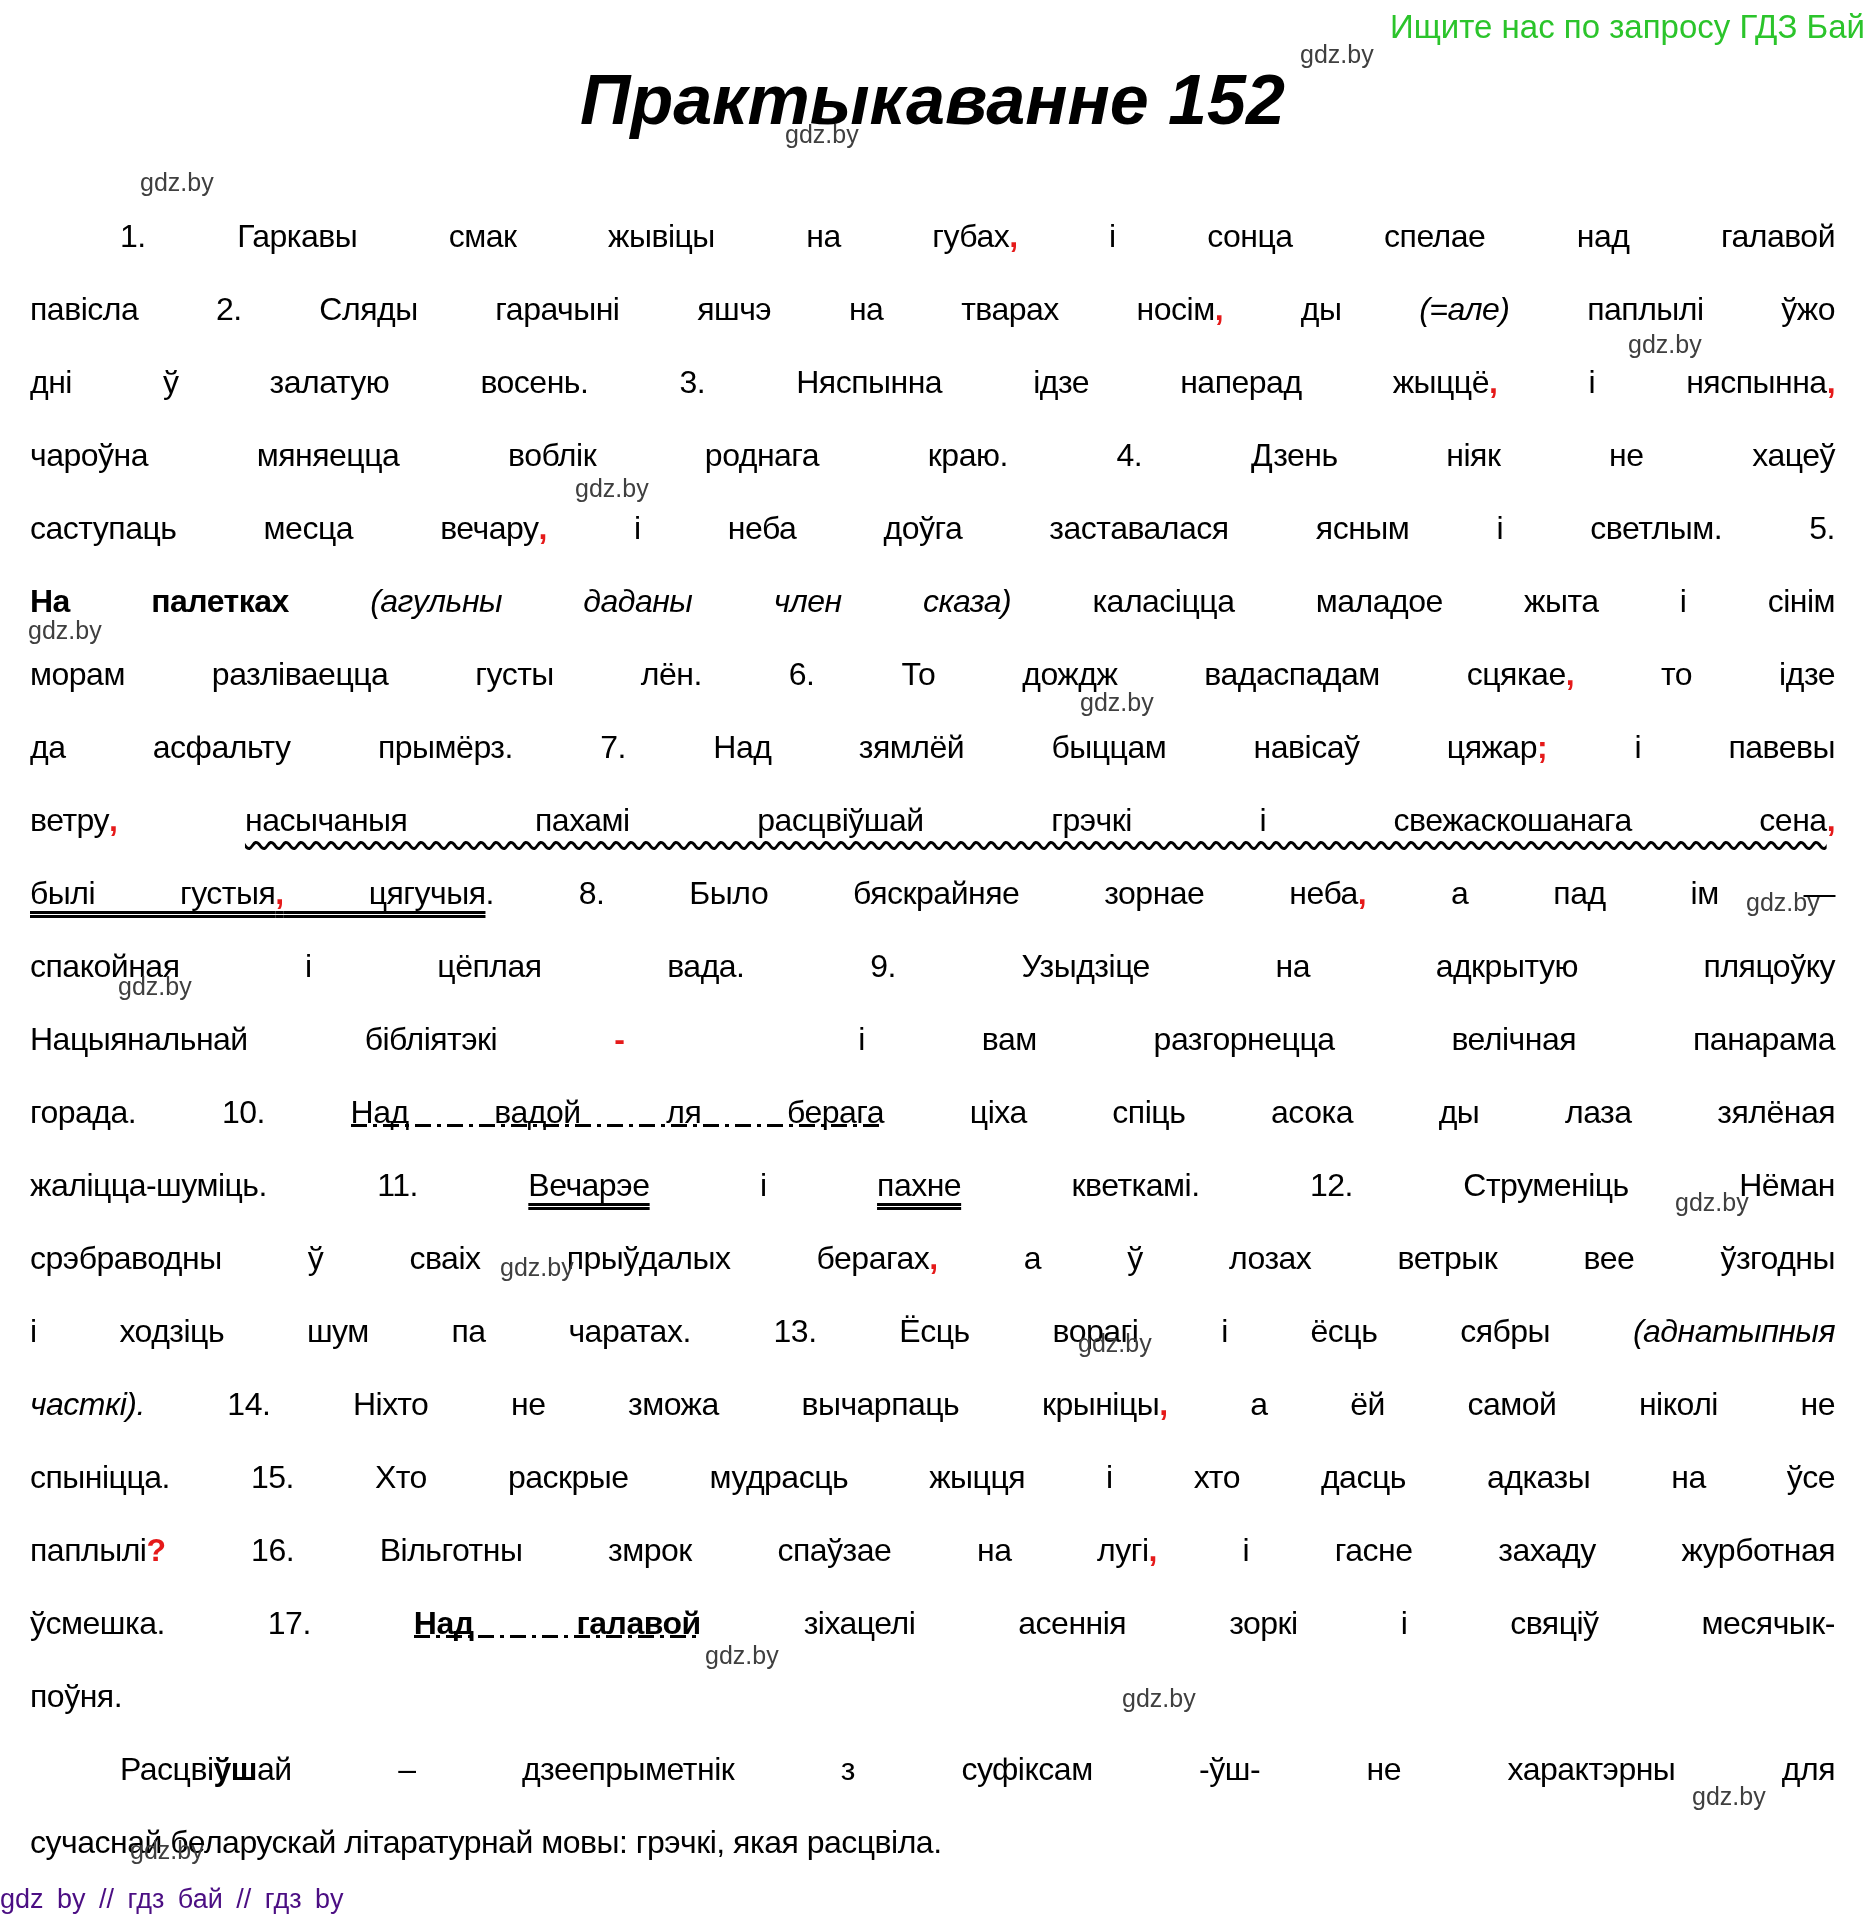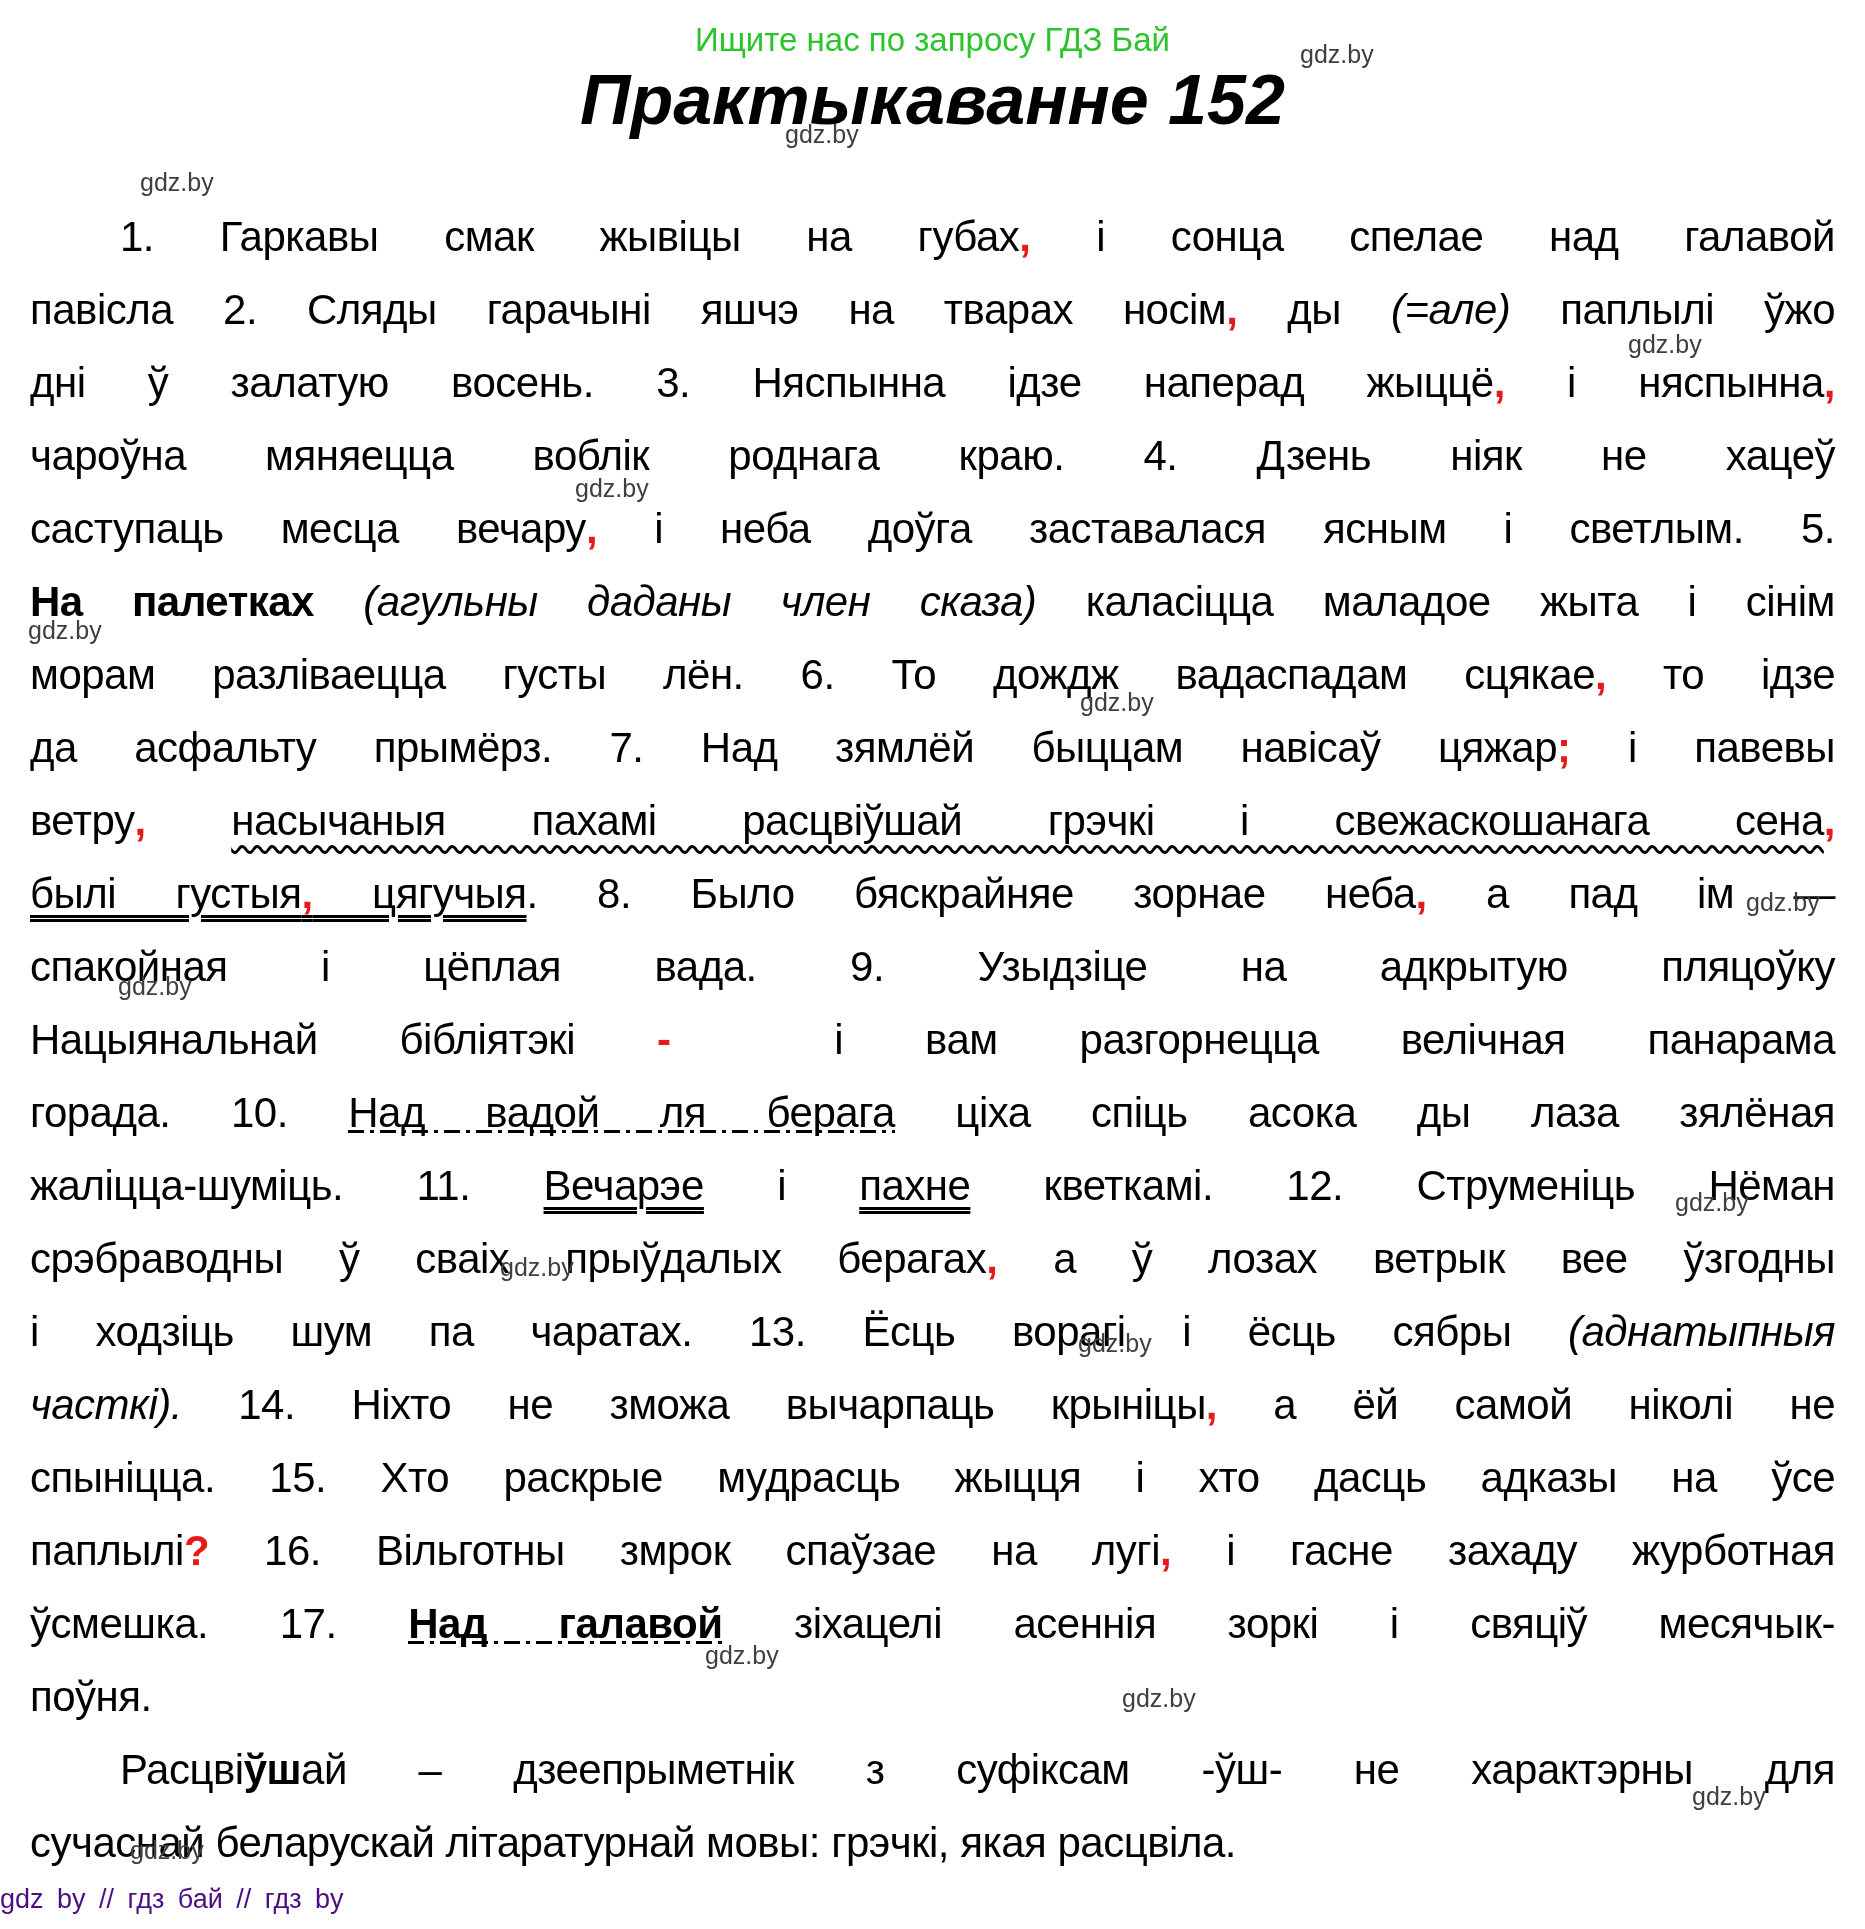--- a/index.html
+++ b/index.html
@@ -4,30 +4,30 @@
 <style>
   :root{
     --red:#e51a1a; --green:#2bc42b; --purple:#4b0e83; --watermark:#3f3f3f; --text:#000000;
   }
   html,body{margin:0;padding:0;}
   body{
     width:1865px;height:1929px;background:#ffffff;position:relative;overflow:hidden;
     font-family:"Liberation Sans","DejaVu Sans",sans-serif;color:var(--text);
   }
   .promo{
-    position:absolute;top:21px;left:0;width:100%;text-align:center;
+    position:absolute;top:8px;left:0;width:100%;text-align:right;
     font-size:33px;color:var(--green);font-weight:400;letter-spacing:0;
   }
   .title{
     position:absolute;top:60px;left:0;width:100%;text-align:center;margin:0;
     font-size:70px;font-weight:700;font-style:italic;letter-spacing:0;
   }
   .textbody{position:absolute;left:30px;right:30px;top:200px;}
   .line{
-    height:73px;line-height:73px;font-size:42px;letter-spacing:-0.5px;
+    height:73px;line-height:73px;font-size:32px;letter-spacing:-0.5px;
     text-align:justify;text-align-last:justify;text-justify:inter-word;
     white-space:normal;overflow:visible;
   }
   .line.indent{padding-left:90px;}
   .line.nojust{text-align:center;text-align-last:left;}
   .s-b{font-weight:700;}
   .s-i{font-style:italic;}
   .s-r{color:var(--red);font-weight:700;}
   .s-w{
     text-decoration-line:underline;text-decoration-style:wavy;

